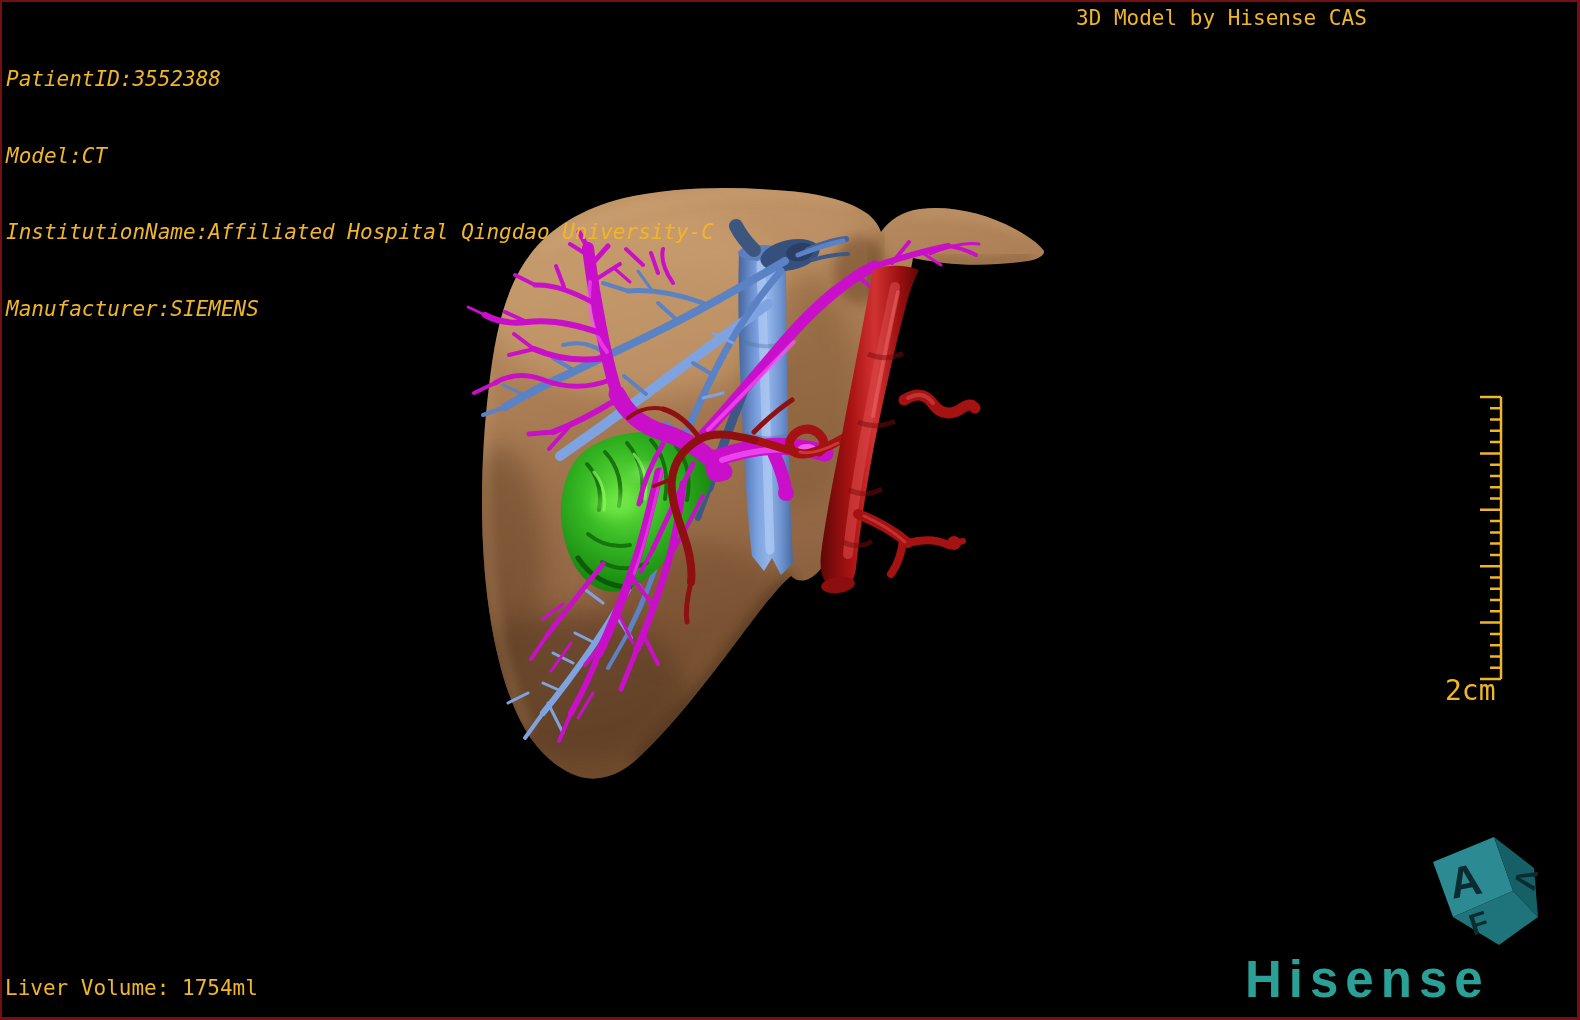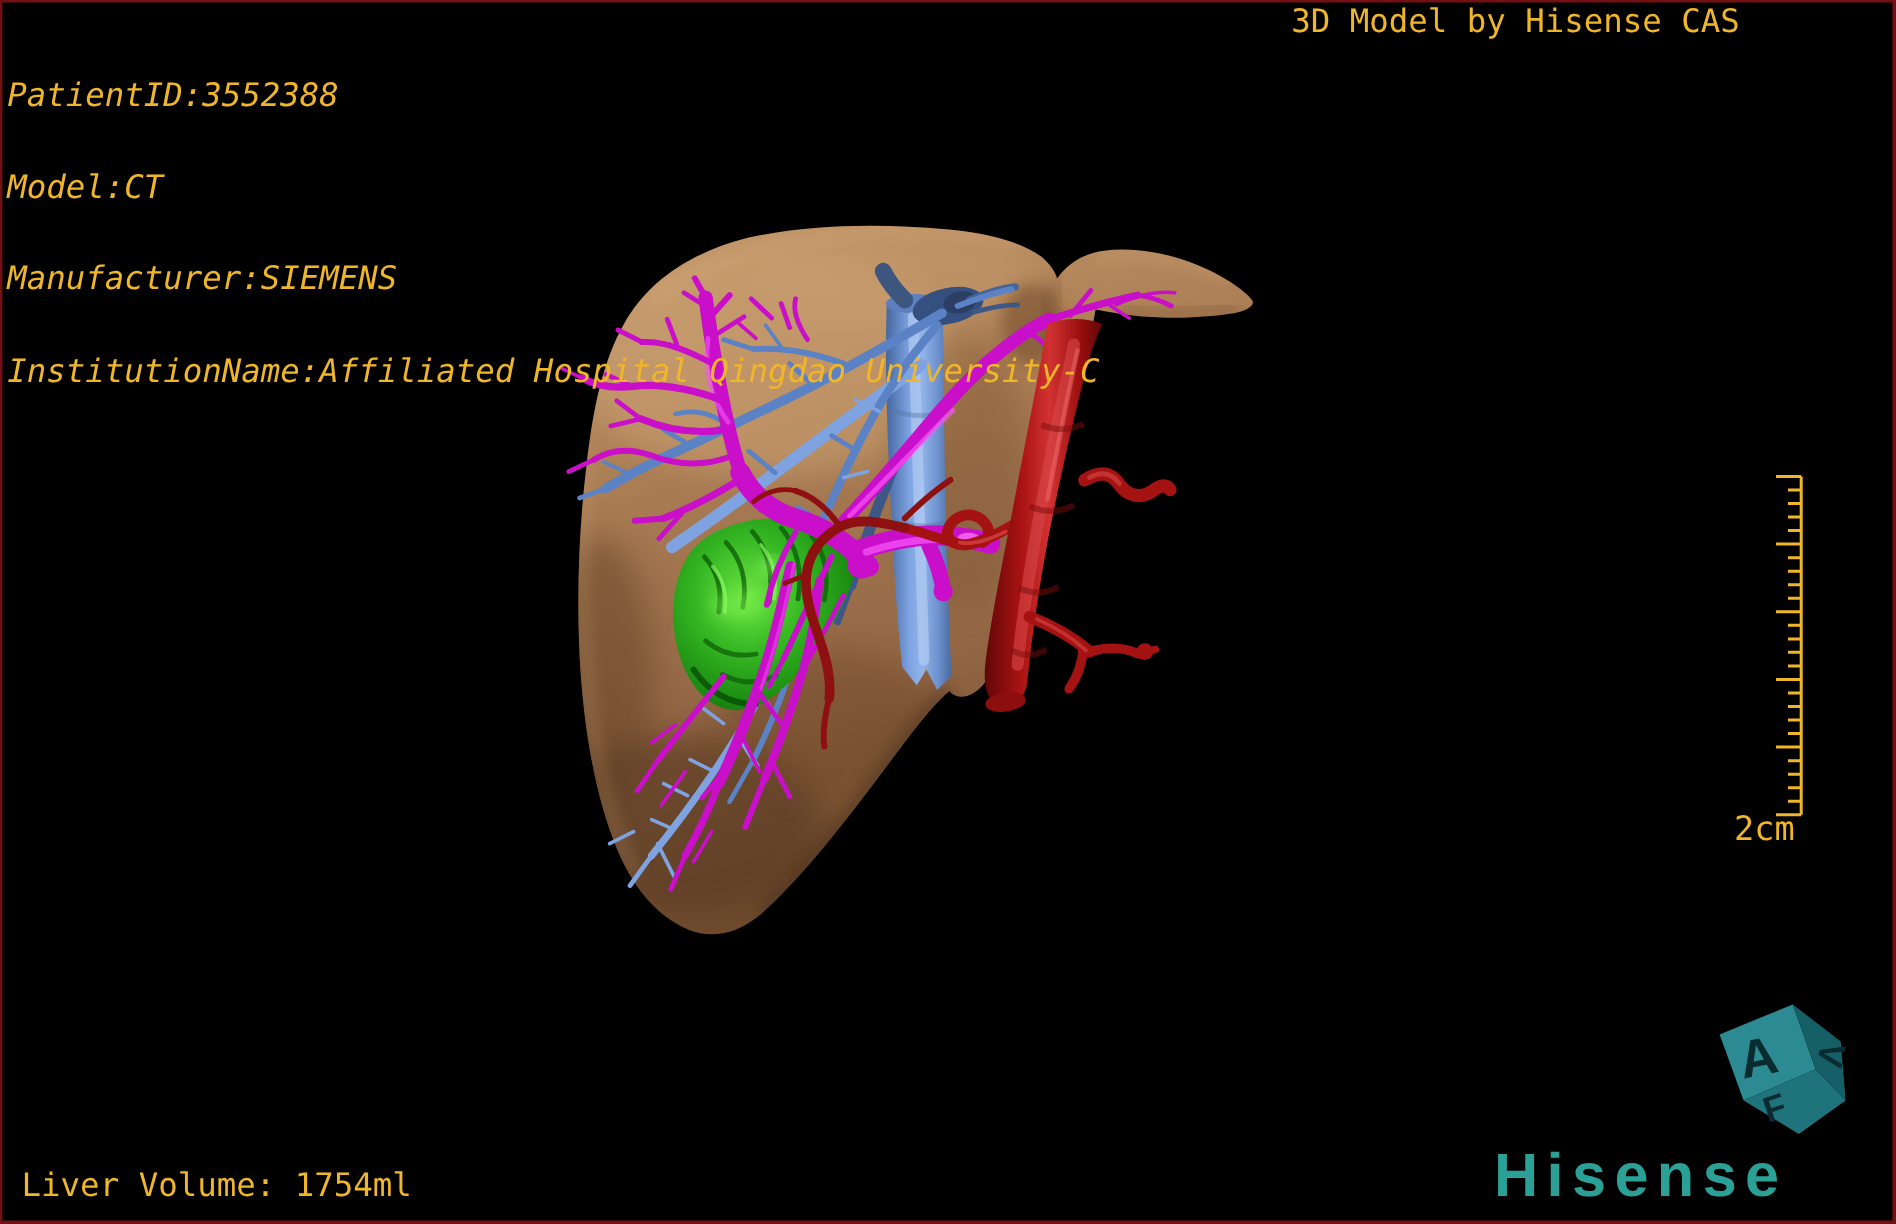--- a/index.html
+++ b/index.html
@@ -12,26 +12,26 @@
     border-right-width:3px;
     border-bottom-width:3px;
     overflow:hidden;
     font-family:"DejaVu Sans Mono", monospace;
   }
   .viewport-svg{position:absolute;left:0;top:0;width:1575px;height:1015px;}
   .overlay-text{
     position:absolute;
     color:var(--overlay-text,#f0b62a);
     font-family:"DejaVu Sans Mono", monospace;
-    font-size:27px;line-height:25.5px;
+    font-size:21px;line-height:25.5px;
     white-space:pre;
   }
   #patient-info{left:4px;top:14px;font-style:italic;}
   #watermark{left:1074px;top:4px;}
-  #liver-volume{left:16px;top:974px;}
+  #liver-volume{left:3px;top:974px;}
   #hisense-logo{
     position:absolute;left:1243px;top:941px;
     color:var(--logo-teal,#2aa096);
     font-family:"Liberation Sans", sans-serif;
     font-weight:bold;font-size:51px;line-height:74px;
     letter-spacing:7px;white-space:pre;
   }
   
   .portal{stroke:var(--portal-vein,#c90fc9);fill:none;stroke-linecap:round;stroke-linejoin:round}
   .portal-hi{stroke:#f655f6;fill:none;stroke-linecap:round;stroke-linejoin:round}
@@ -276,22 +276,22 @@
       <polygon points="1451,915 1511,889 1536,915 1497,943" fill="#1f747c"></polygon>
       <text x="0" y="0" transform="translate(1466,894) rotate(-11)" text-anchor="middle" font-family="Liberation Sans, sans-serif" font-weight="bold" font-size="44" fill="#0a2c31">A</text>
       <text x="0" y="0" transform="translate(1514,875) rotate(102)" text-anchor="middle" font-family="Liberation Sans, sans-serif" font-weight="bold" font-size="30" fill="#0a2c31">V</text>
       <text x="0" y="0" transform="translate(1480,931) rotate(-18)" text-anchor="middle" font-family="Liberation Sans, sans-serif" font-weight="bold" font-size="30" fill="#0a2c31">F</text>
     </g>
   </svg>
 
   <div id="patient-info" class="overlay-text">
     <div>PatientID:3552388</div>
     <div>Model:CT</div>
+    <div>InstitutionName:Affiliated Hospital Qingdao University-C</div>
     <div>Manufacturer:SIEMENS</div>
-    <div>InstitutionName:Affiliated Hospital Qingdao University-C</div>
   </div>
 
   <div id="watermark" class="overlay-text">3D Model by Hisense CAS</div>
 
   <div id="liver-volume" class="overlay-text">Liver Volume: 1754ml</div>
 
   <div id="hisense-logo">Hisense</div>
 
 </div>
 

